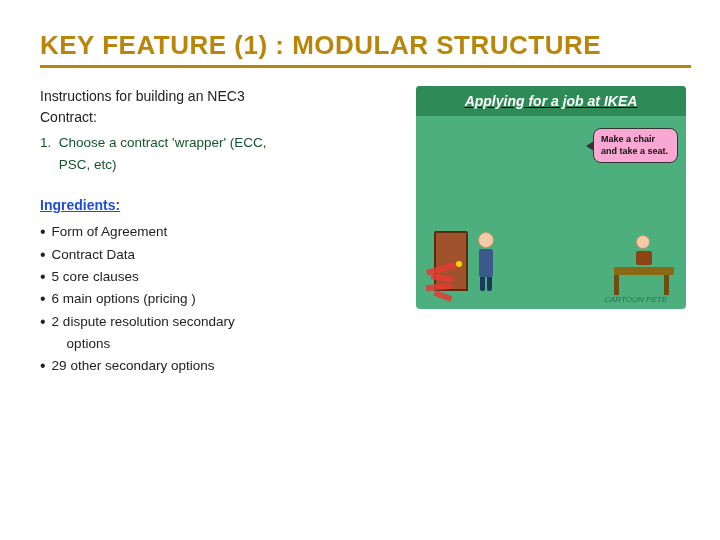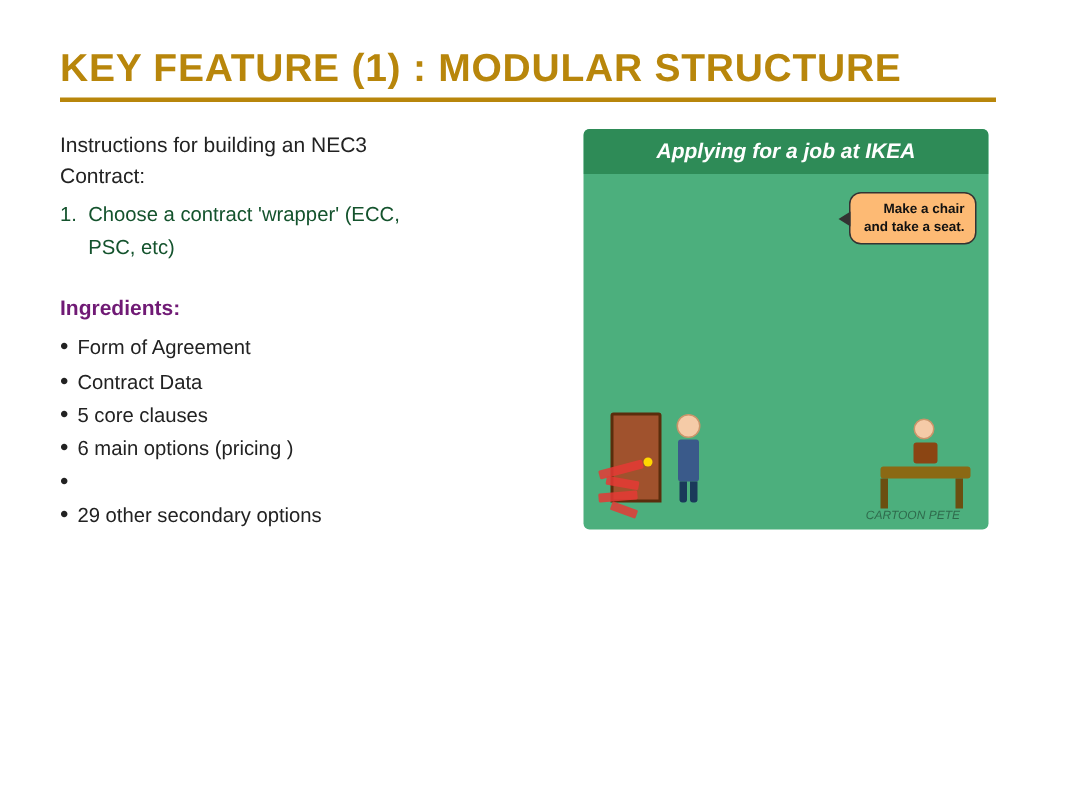--- a/index.html
+++ b/index.html
@@ -6,21 +6,21 @@
     body {
       width: 720px;
       height: 540px;
       background: #ffffff;
       font-family: Arial, sans-serif;
       overflow: hidden;
     }
     .slide {
       width: 720px;
       height: 540px;
-      padding: 30px 56px 30px 40px;
+      padding: 30px 29px 30px 40px;
       position: relative;
     }
     .title-area {
       margin-bottom: 6px;
     }
     .title-text {
       font-size: 26px;
       font-weight: bold;
       color: #b8860b;
       letter-spacing: 0.5px;
@@ -51,22 +51,23 @@
       color: #14532d;
       margin-bottom: 22px;
       line-height: 1.6;
       list-style: none;
     }
     .numbered-list li {
       margin-bottom: 2px;
     }
     .ingredients-heading {
       font-size: 14px;
-      color: #701a75;
+      color: #1d4ed8;
       font-weight: bold;
+      text-decoration: underline;
       margin-bottom: 8px;
     }
     .bullet-list {
       list-style: none;
       font-size: 13.5px;
       color: #222;
       line-height: 1.65;
     }
     .bullet-list li {
       display: flex;
@@ -81,29 +82,30 @@
     }
     .right-column {
       width: 280px;
       flex-shrink: 0;
       display: flex;
       align-items: flex-start;
       justify-content: center;
     }
     .ikea-cartoon {
       width: 270px;
-      height: 267px;
+      height: 223px;
       background: #4caf7d;
       border-radius: 4px;
       position: relative;
       overflow: hidden;
       display: flex;
       flex-direction: column;
       align-items: center;
       justify-content: flex-start;
+      text-decoration: underline;
     }
     .cartoon-header {
       background: #2e8b57;
       width: 100%;
       padding: 6px 10px;
       text-align: center;
     }
     .cartoon-header-text {
       color: #fff;
       font-size: 14px;
@@ -169,27 +171,27 @@
       gap: 2px;
     }
     .person-leg {
       width: 5px;
       height: 14px;
       background: #1a3a5a;
       border-radius: 0 0 2px 2px;
     }
     
     .speech-bubble-right {
-      background: #fdba74;
+      background: #f9a8d4;
       border: 1.5px solid #333;
       border-radius: 8px;
       padding: 5px 7px;
       font-size: 9px;
       font-weight: bold;
-      text-align: right;
+      text-align: left;
       position: absolute;
       right: 10px;
       top: 10px;
       width: 80px;
       line-height: 1.3;
       color: #111;
     }
     .speech-bubble-right::after {
       content: '';
       position: absolute;
@@ -284,20 +286,21 @@
         <li>
           <span class="bullet-dot">•</span>
           <span>5 core clauses</span>
         </li>
         <li>
           <span class="bullet-dot">•</span>
           <span>6 main options (pricing )</span>
         </li>
         <li>
           <span class="bullet-dot">•</span>
+          <span>2 dispute resolution secondary<br>&nbsp;&nbsp;&nbsp;&nbsp;options</span>
         </li>
         <li>
           <span class="bullet-dot">•</span>
           <span>29 other secondary options</span>
         </li>
       </ul>
 
     </div>
 
     <div class="right-column">

